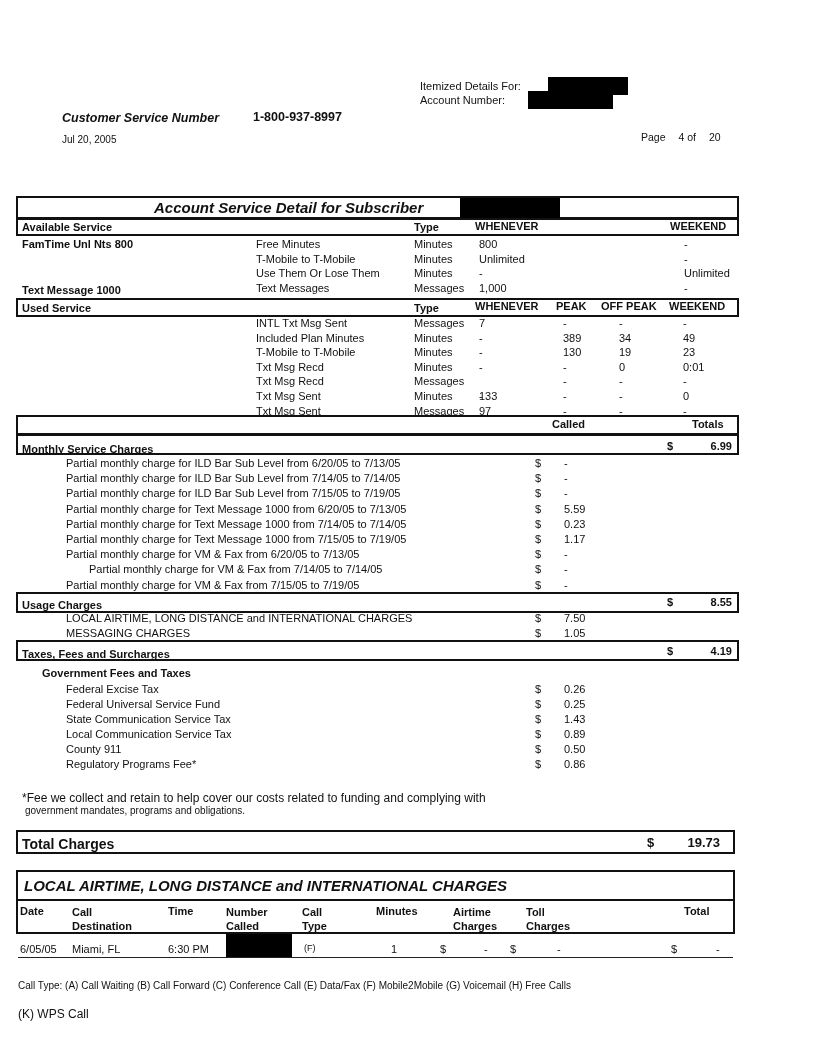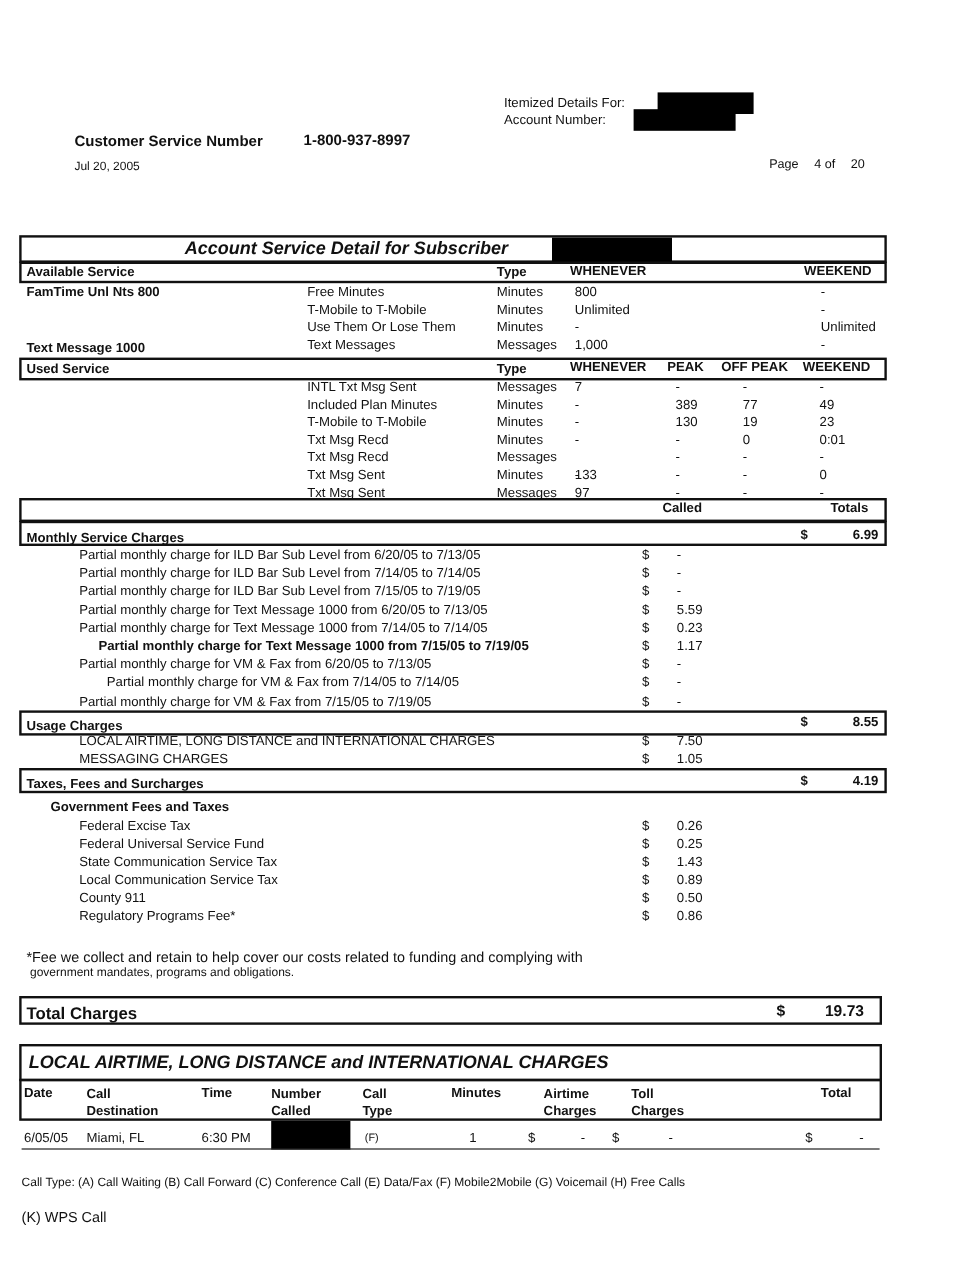--- a/index.html
+++ b/index.html
@@ -14,21 +14,21 @@
   .ital { font-style:italic; font-weight:bold; }
 </style>
 </head>
 <body>
 
 <div class="abs" style="left:420px;top:80px;">Itemized Details For:</div>
 <div class="redact" style="left:548px;top:77px;width:80px;height:18px;"></div>
 <div class="abs" style="left:420px;top:94px;">Account Number:</div>
 <div class="redact" style="left:528px;top:91px;width:85px;height:18px;"></div>
 
-<div class="abs b" style="left:62px;top:111px;font-size:12.5px;">Customer Service Number</div>
+<div class="abs b" style="left:62px;top:111px;font-size:12.5px;font-style:italic;">Customer Service Number</div>
 <div class="abs b" style="left:253px;top:110px;font-size:12.5px;">1-800-937-8997</div>
 <div class="abs" style="left:62px;top:134px;font-size:10px;">Jul 20, 2005</div>
 
 <div class="abs" style="left:641px;top:131px;font-size:10.5px;">
   <span>Page</span>
   <span style="margin-left:10px;">4</span>
   <span>of</span>
   <span style="margin-left:10px;">20</span>
 </div>
 
@@ -87,21 +87,21 @@
       <div class="abs" style="left:479px;top:317px;">7</div>
       <div class="abs" style="left:563px;top:317px;">-</div>
       <div class="abs" style="left:619px;top:317px;">-</div>
       <div class="abs" style="left:683px;top:317px;">-</div>
     </div>
     <div class="" style="">
       <div class="abs" style="left:256px;top:332px;">Included Plan Minutes</div>
       <div class="abs" style="left:414px;top:332px;">Minutes</div>
       <div class="abs" style="left:479px;top:332px;">-</div>
       <div class="abs" style="left:563px;top:332px;">389</div>
-      <div class="abs" style="left:619px;top:332px;">77</div>
+      <div class="abs" style="left:619px;top:332px;">34</div>
       <div class="abs" style="left:683px;top:332px;">49</div>
     </div>
     <div class="" style="">
       <div class="abs" style="left:256px;top:346px;">T-Mobile to T-Mobile</div>
       <div class="abs" style="left:414px;top:346px;">Minutes</div>
       <div class="abs" style="left:479px;top:346px;">-</div>
       <div class="abs" style="left:563px;top:346px;">130</div>
       <div class="abs" style="left:619px;top:346px;">19</div>
       <div class="abs" style="left:683px;top:346px;">23</div>
     </div>
@@ -168,21 +168,21 @@
       <div class="abs" style="left:66px;top:503px;">Partial monthly charge for Text Message 1000 from  6/20/05 to  7/13/05</div>
       <div class="abs" style="left:535px;top:503px;">$</div>
       <div class="abs" style="left:564px;top:503px;">5.59</div>
     </div>
     <div class="" style="">
       <div class="abs" style="left:66px;top:518px;">Partial monthly charge for Text Message 1000 from  7/14/05 to  7/14/05</div>
       <div class="abs" style="left:535px;top:518px;">$</div>
       <div class="abs" style="left:564px;top:518px;">0.23</div>
     </div>
     <div class="" style="">
-      <div class="abs" style="left:82px;top:533px;font-weight:bold;">Partial monthly charge for Text Message 1000 from  7/15/05 to  7/19/05</div>
+      <div class="abs" style="left:66px;top:533px;">Partial monthly charge for Text Message 1000 from  7/15/05 to  7/19/05</div>
       <div class="abs" style="left:535px;top:533px;">$</div>
       <div class="abs" style="left:564px;top:533px;">1.17</div>
     </div>
     <div class="" style="">
       <div class="abs" style="left:66px;top:548px;">Partial monthly charge for VM &amp; Fax from  6/20/05 to  7/13/05</div>
       <div class="abs" style="left:535px;top:548px;">$</div>
       <div class="abs" style="left:564px;top:548px;">-</div>
     </div>
     <div class="" style="">
       <div class="abs" style="left:66px;top:563px;margin-left:23px;">Partial monthly charge for VM &amp; Fax from  7/14/05 to  7/14/05</div>

